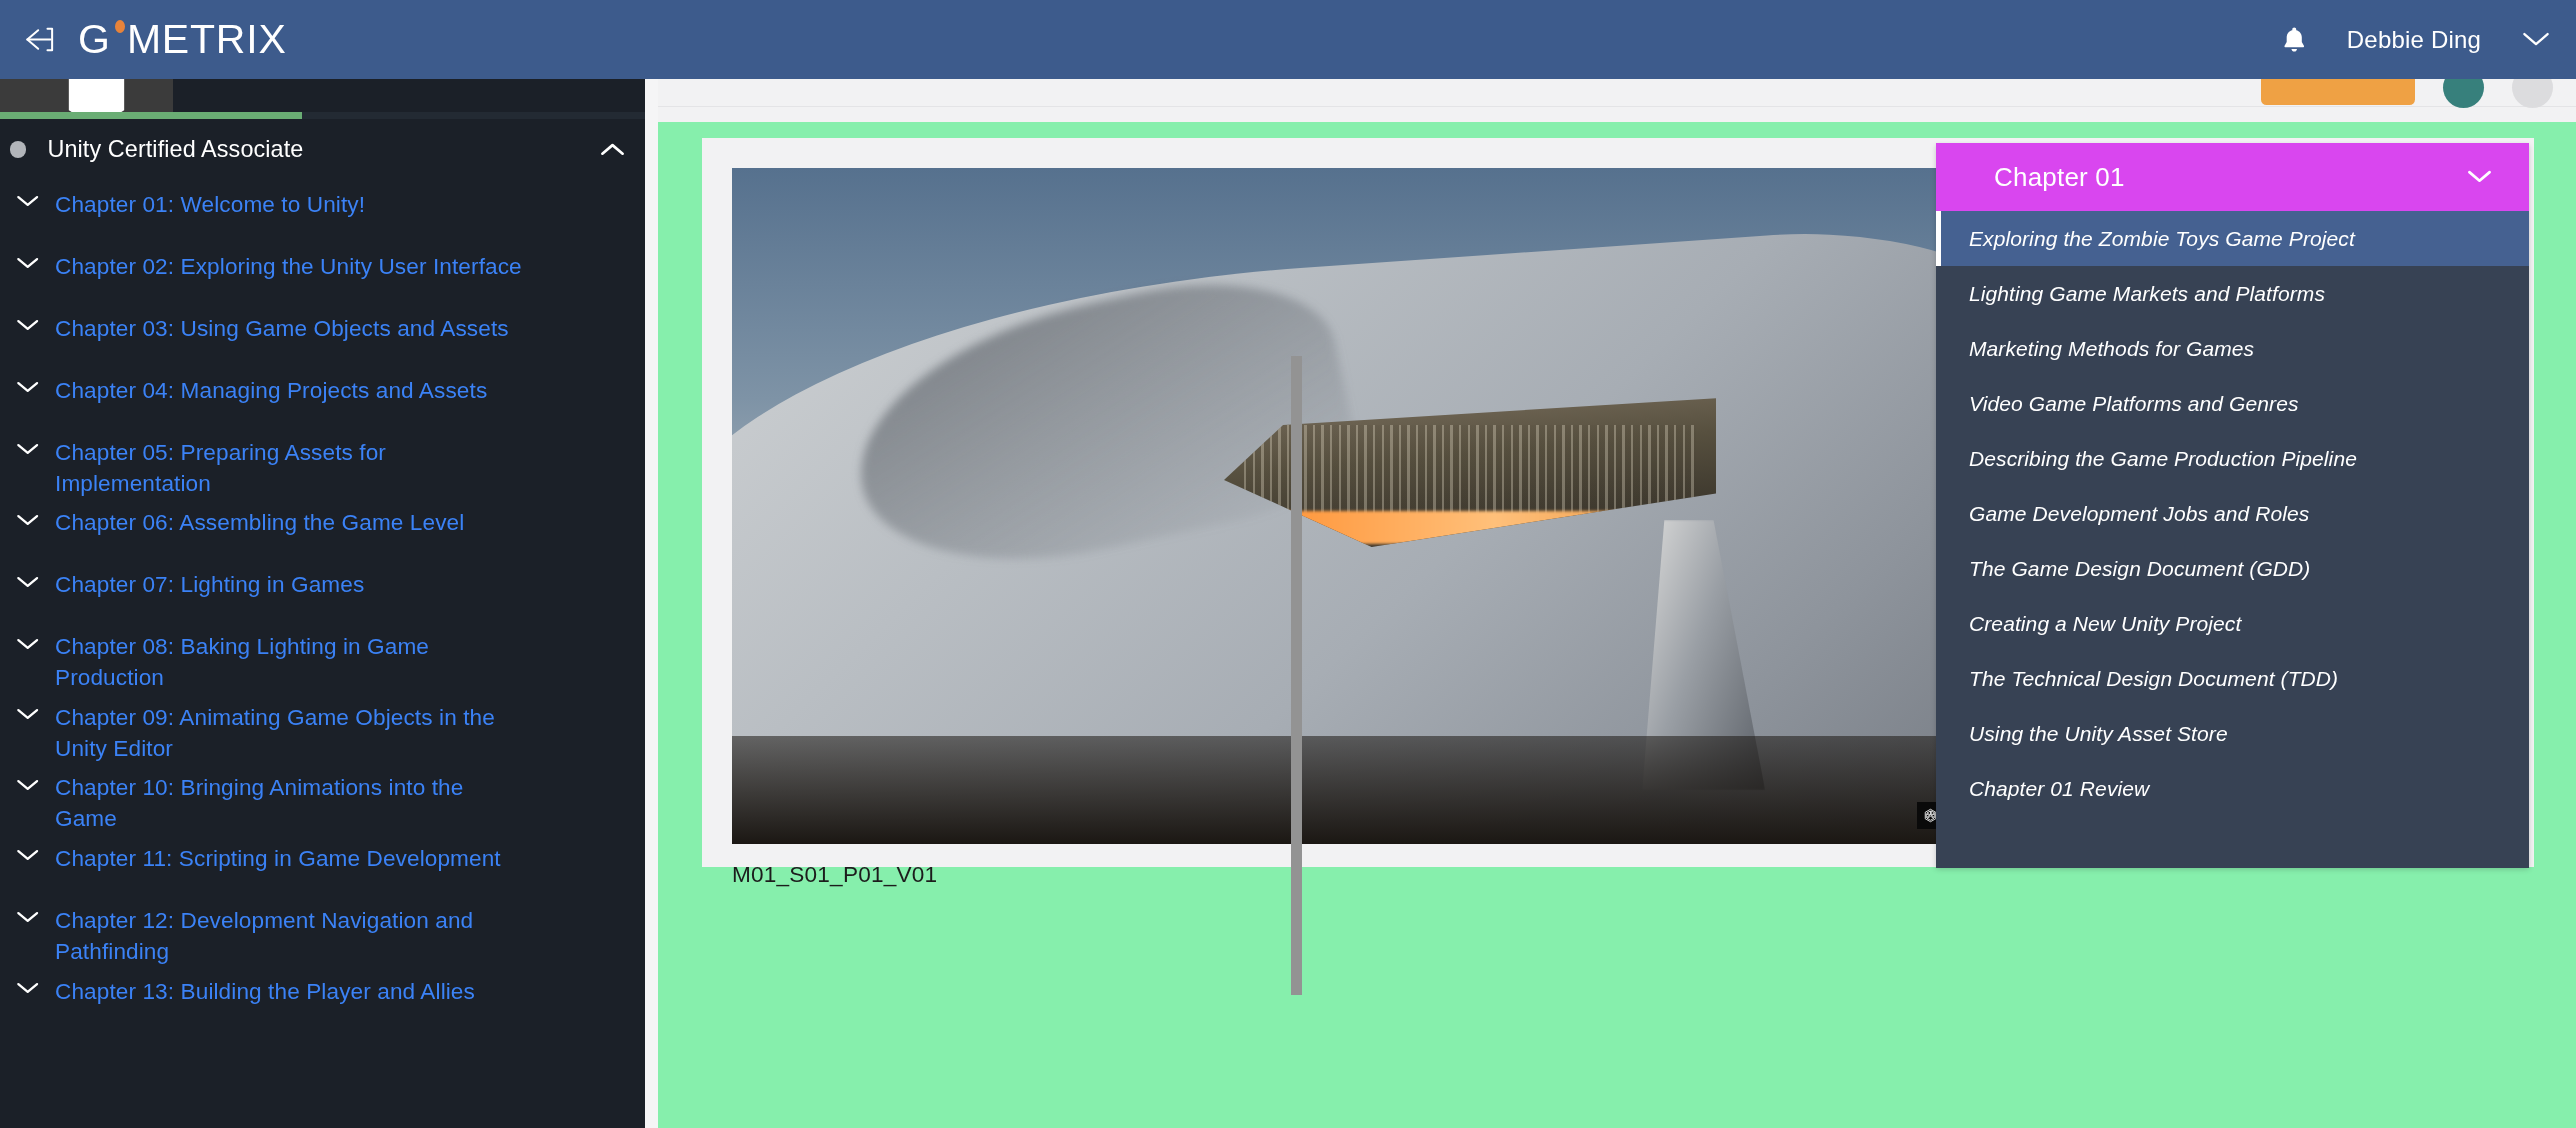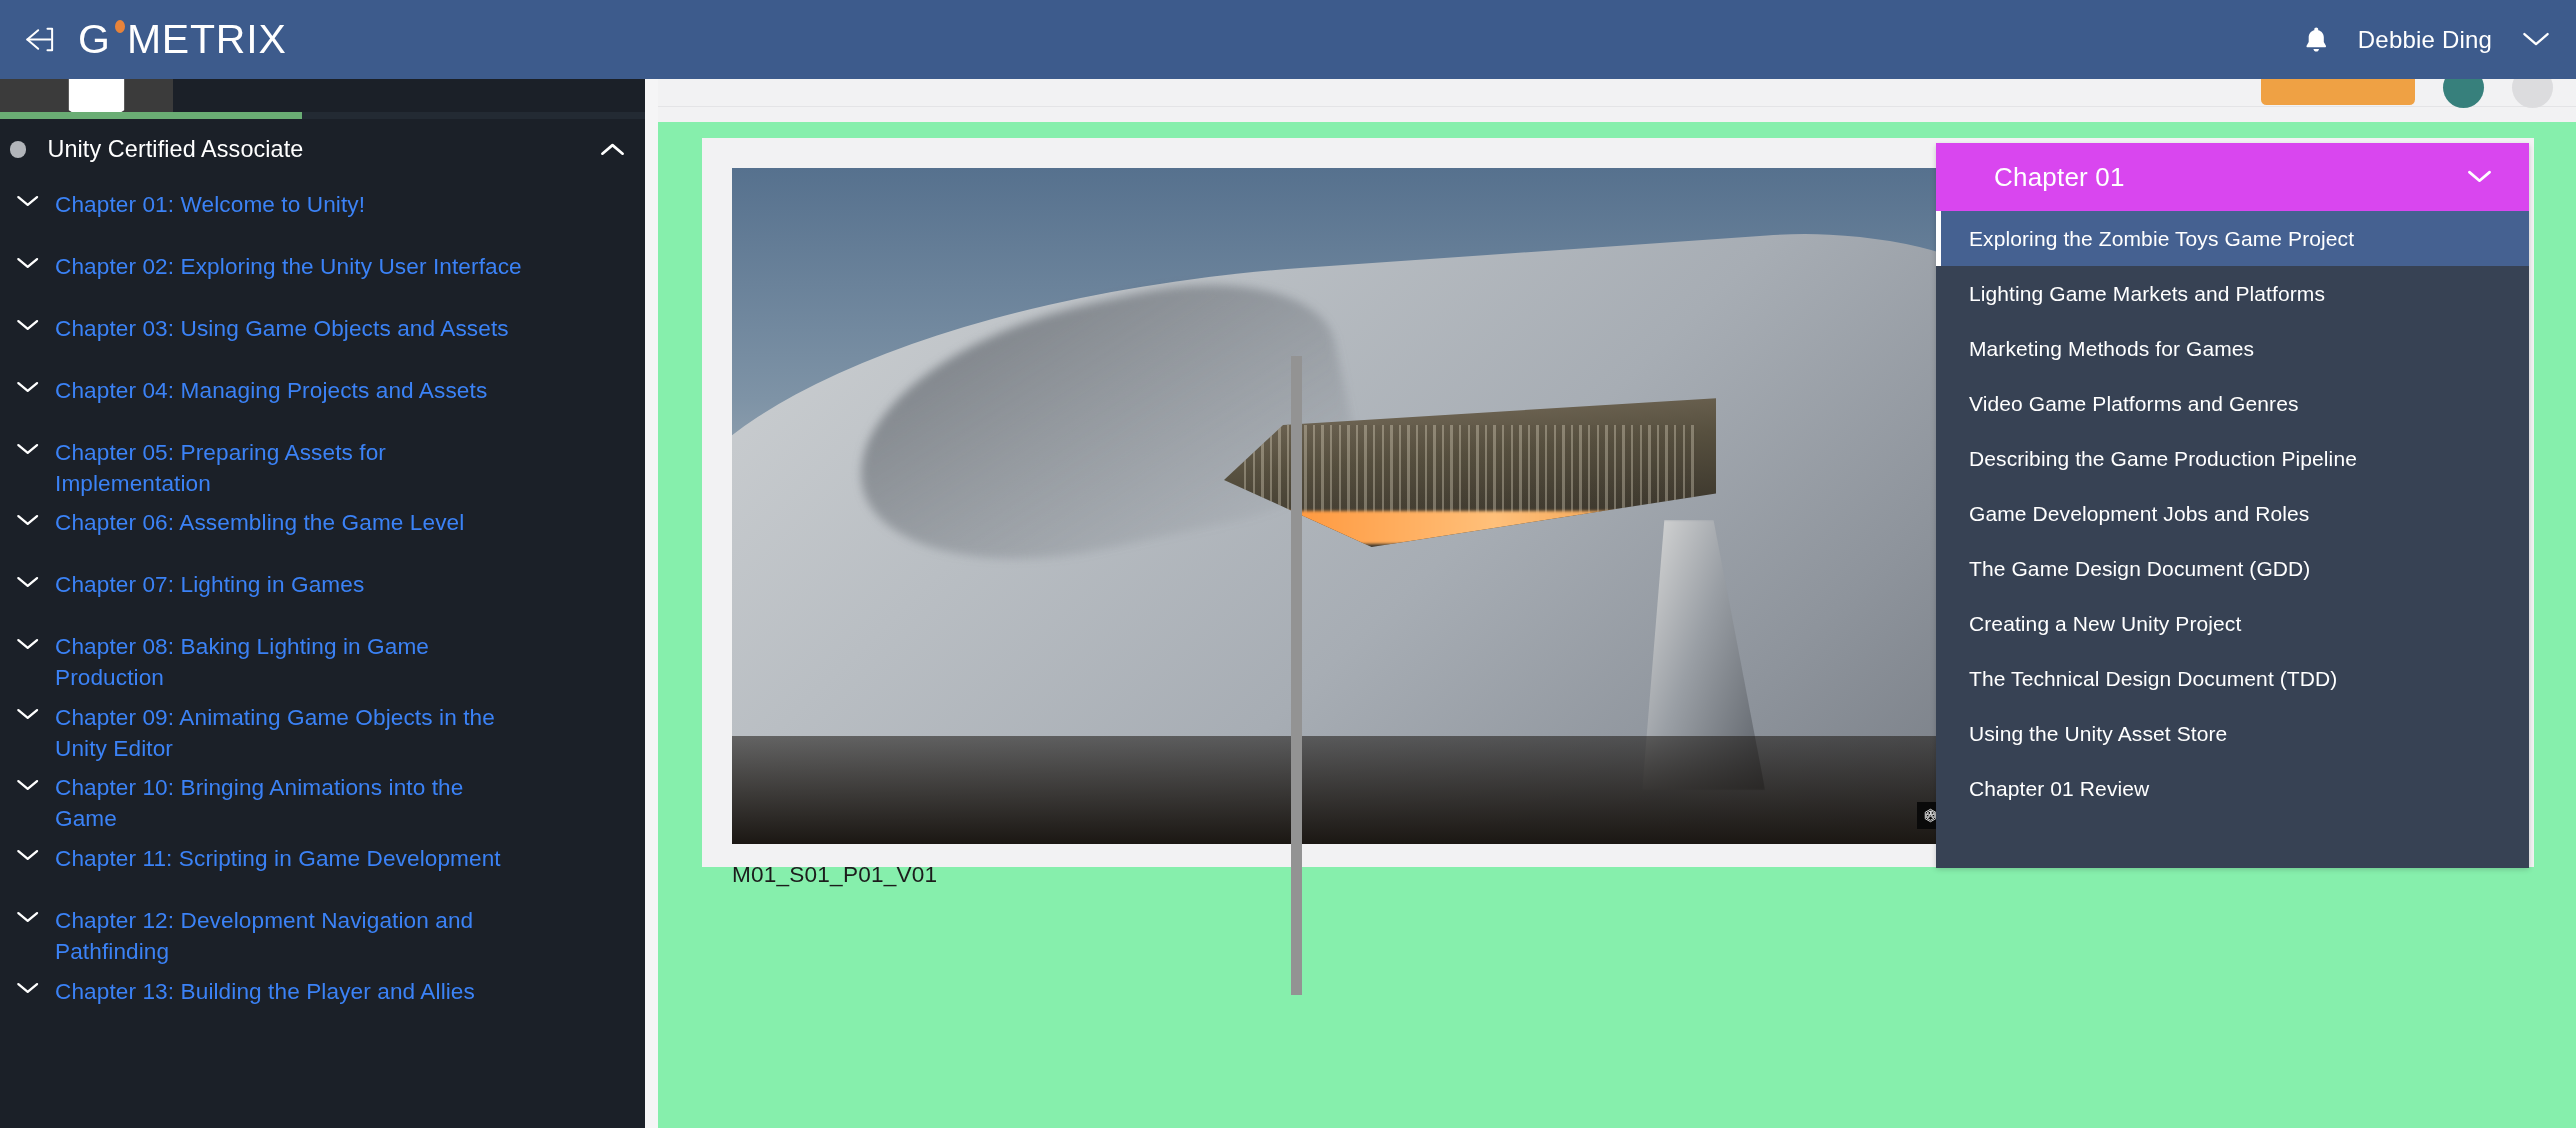--- a/index.html
+++ b/index.html
@@ -35,21 +35,21 @@
   #brand-dot {
     width: 10px; height: 13.3px;
     background: #e8833a;
     border-radius: 50%;
     display: inline-block;
     margin: 0 2.3px 0 3.9px;
     position: relative; top: -20px;
   }
   #header-right {
     margin-left: auto; display: flex; align-items: center;
-    padding-right: 23.4px; gap: 0;
+    padding-right: 23.4px; gap: 11px;
   }
   #notifications-bell {
     width: 44px; height: 44px;
     display: flex; align-items: center; justify-content: center;
     cursor: pointer; margin-right: 20px;
   }
   #user-name {
     color: #ffffff; font-size: 24px; letter-spacing: 0.2px;
     cursor: pointer;
   }
@@ -289,20 +289,21 @@
   }
   #lesson-list { position: relative; }
   .lesson-item {
     height: 55px;
     display: flex; align-items: center;
     color: #ffffff; font-size: 21px;
     padding-left: 28px;
     cursor: pointer;
     border-left: 5.5px solid transparent;
     letter-spacing: 0.1px;
+    font-style: italic;
   }
   .lesson-item.active {
     background: #456191;
     border-left: 5.5px solid #ffffff;
   }
 
   svg { display: block; }
 </style>
 </head>
 <body>

